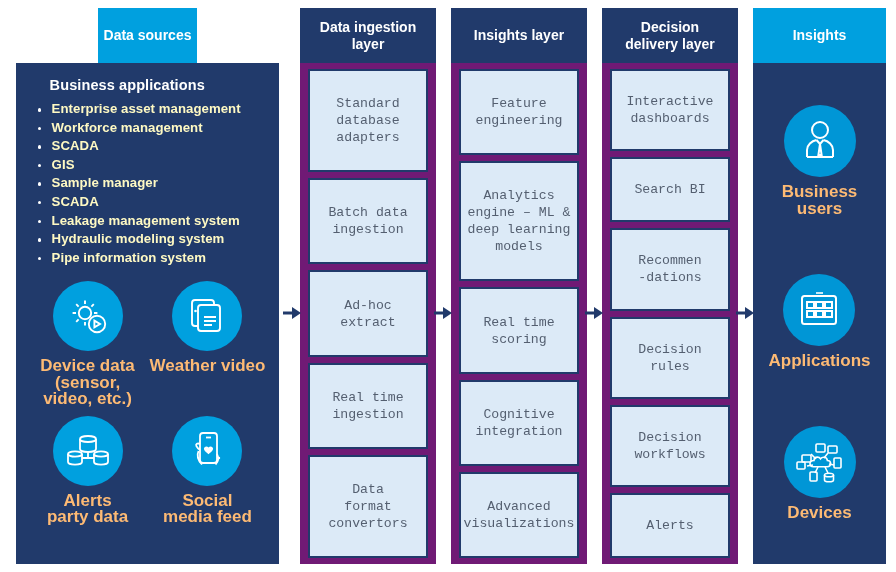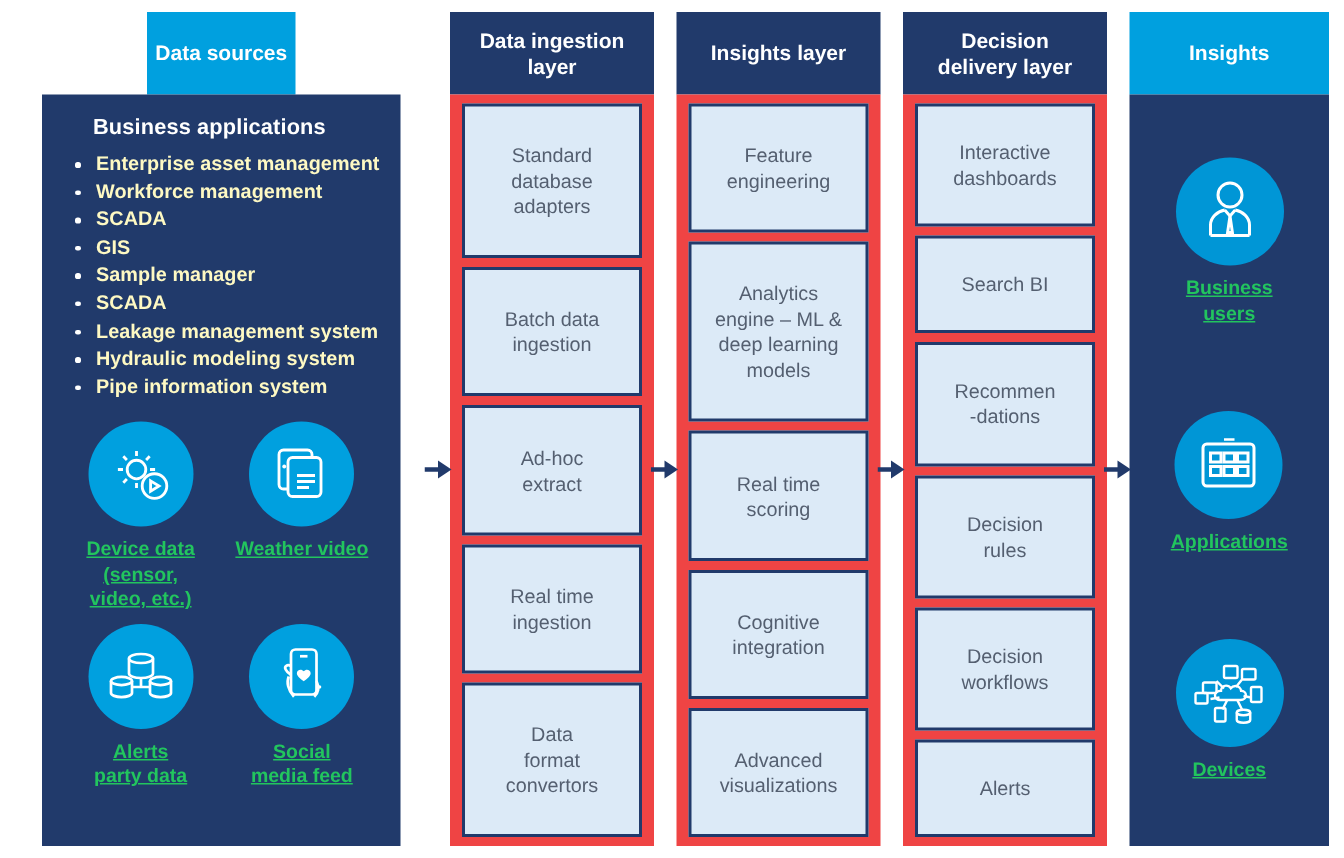--- a/index.html
+++ b/index.html
@@ -14,21 +14,21 @@
   .col{box-sizing:border-box;display:flex;flex-direction:column;}
   .col-head{
     display:flex;align-items:center;justify-content:center;text-align:center;
     color:#ffffff;font-weight:bold;font-size:14px;line-height:1.18;
     height:55px;flex:0 0 55px;padding:2px 6px;box-sizing:border-box;
   }
   .head-cyan{background:#00A0DF;}
   .head-navy{background:#213A6B;}
   .col-body{flex:1 1 auto;box-sizing:border-box;}
   .body-navy{background:#213A6B;}
-  .body-light{background:#ef4444;padding:6px 8px 6px 8px;display:flex;flex-direction:column;gap:6px;}
+  .body-light{background:#701a75;padding:6px 8px 6px 8px;display:flex;flex-direction:column;gap:6px;font-family:Liberation Mono, monospace;}
 
   
   .c-sources{width:275px;flex:0 0 275px;align-items:center;}
   .sources-inner{padding:14px 14px 6px 14px;box-sizing:border-box;height:100%;display:flex;flex-direction:column;}
   .sub-head{color:#ffffff;font-size:14.5px;font-weight:bold;margin:0 0 7px 20px;letter-spacing:.1px;}
   .blist{list-style:none;margin:0 0 12px 0;padding:0;}
   .blist li{
     position:relative;color:#fef9c3;font-size:13.2px;line-height:18.6px;
     padding-left:22px;font-weight:bold;letter-spacing:.05px;
   }
@@ -37,22 +37,22 @@
     border-radius:50%;background:#ffffff;
   }
   .icon-grid{display:grid;grid-template-columns:1fr 1fr;row-gap:8px;column-gap:4px;margin-top:2px;}
   .icon-cell{display:flex;flex-direction:column;align-items:center;}
   .circ{
     width:70px;height:70px;border-radius:50%;background:#00A0DF;
     display:flex;align-items:center;justify-content:center;flex:0 0 70px;
   }
   .circ svg{display:block;}
   .icon-cap{
-    color:#22c55e;font-size:13px;font-weight:bold;text-align:center;
-    line-height:16.5px;margin-top:7px;white-space:pre-line;text-decoration:underline;
+    color:#fdba74;font-size:17px;font-weight:bold;text-align:center;
+    line-height:16.5px;margin-top:7px;white-space:pre-line;
   }
 
   
   .c-proc{width:136px;flex:0 0 136px;}
   .pbox{
     border:2px solid #213A6B;background:#DCEAF7;
     display:flex;align-items:center;justify-content:center;text-align:center;
     color:#545F70;font-size:13.2px;line-height:17px;
     box-sizing:border-box;padding:3px 5px;white-space:pre-line;flex:1 1 auto;
   }

